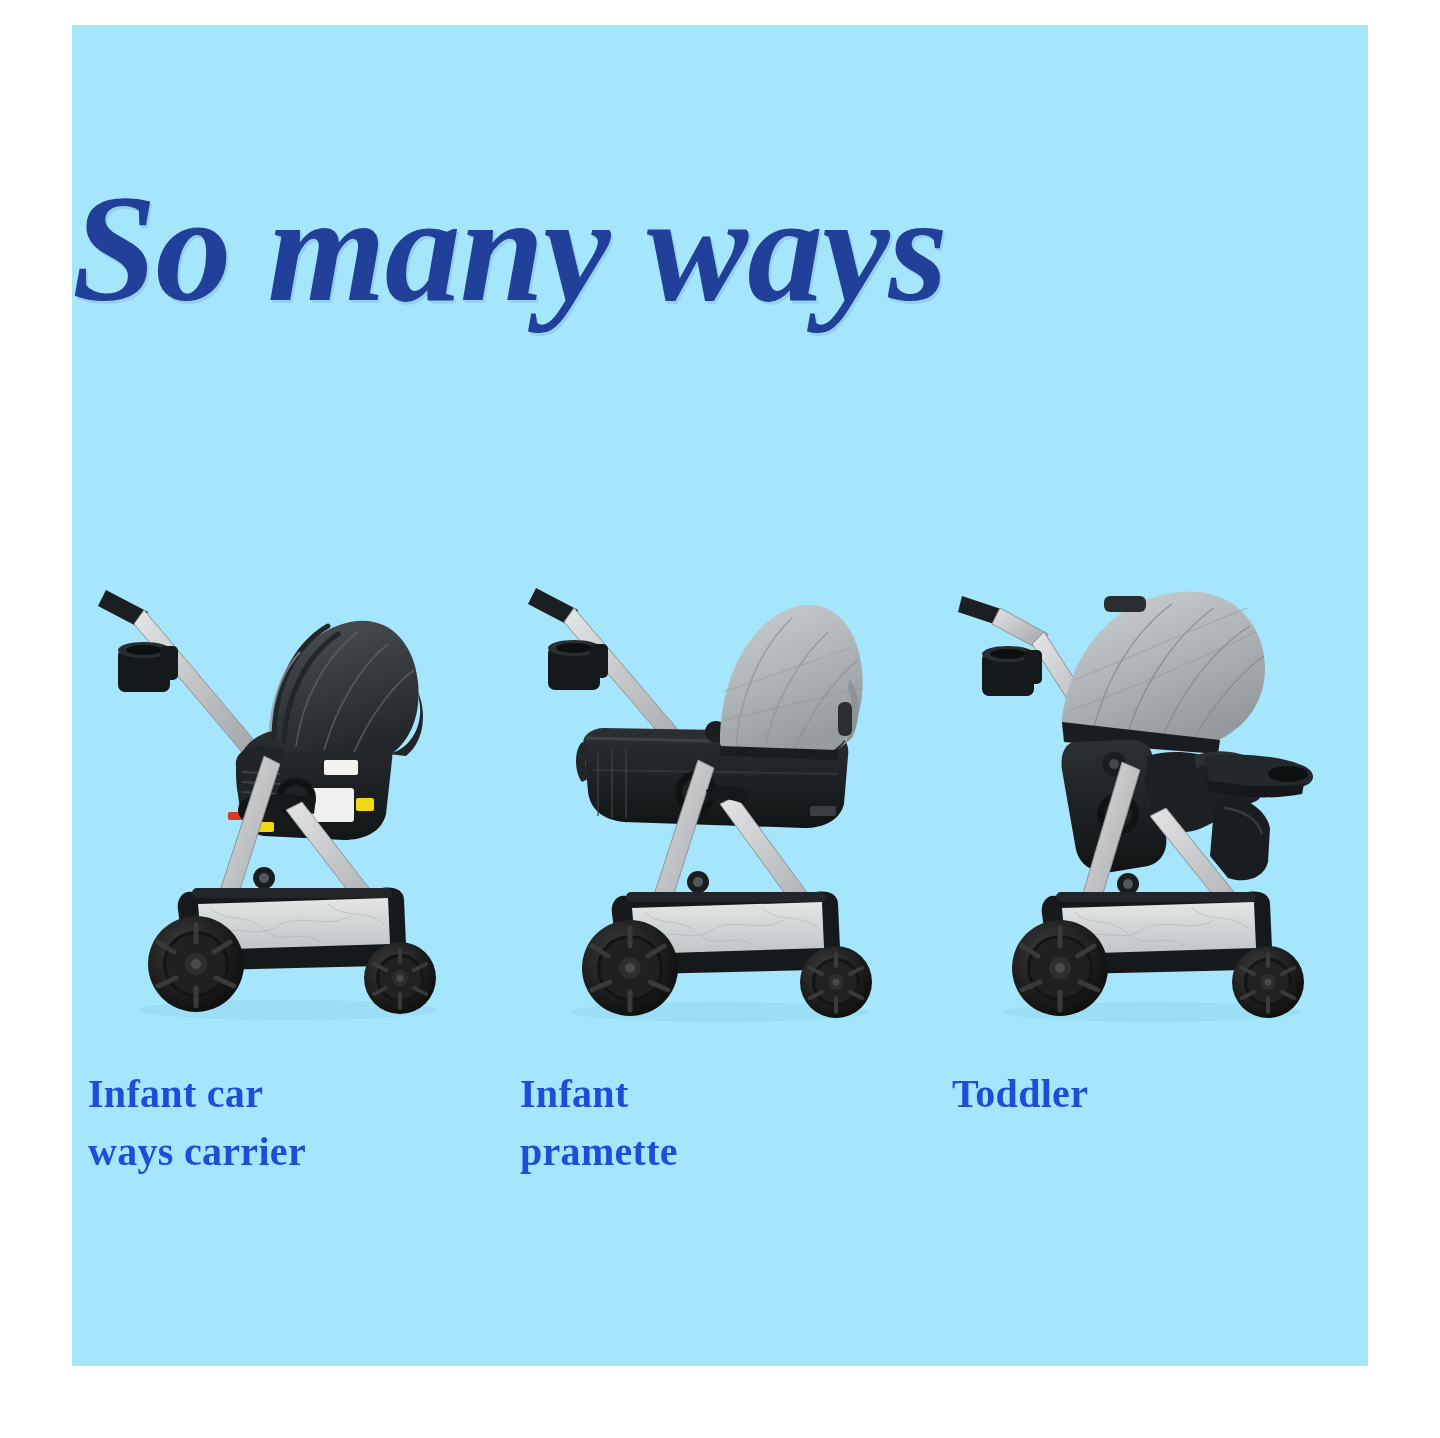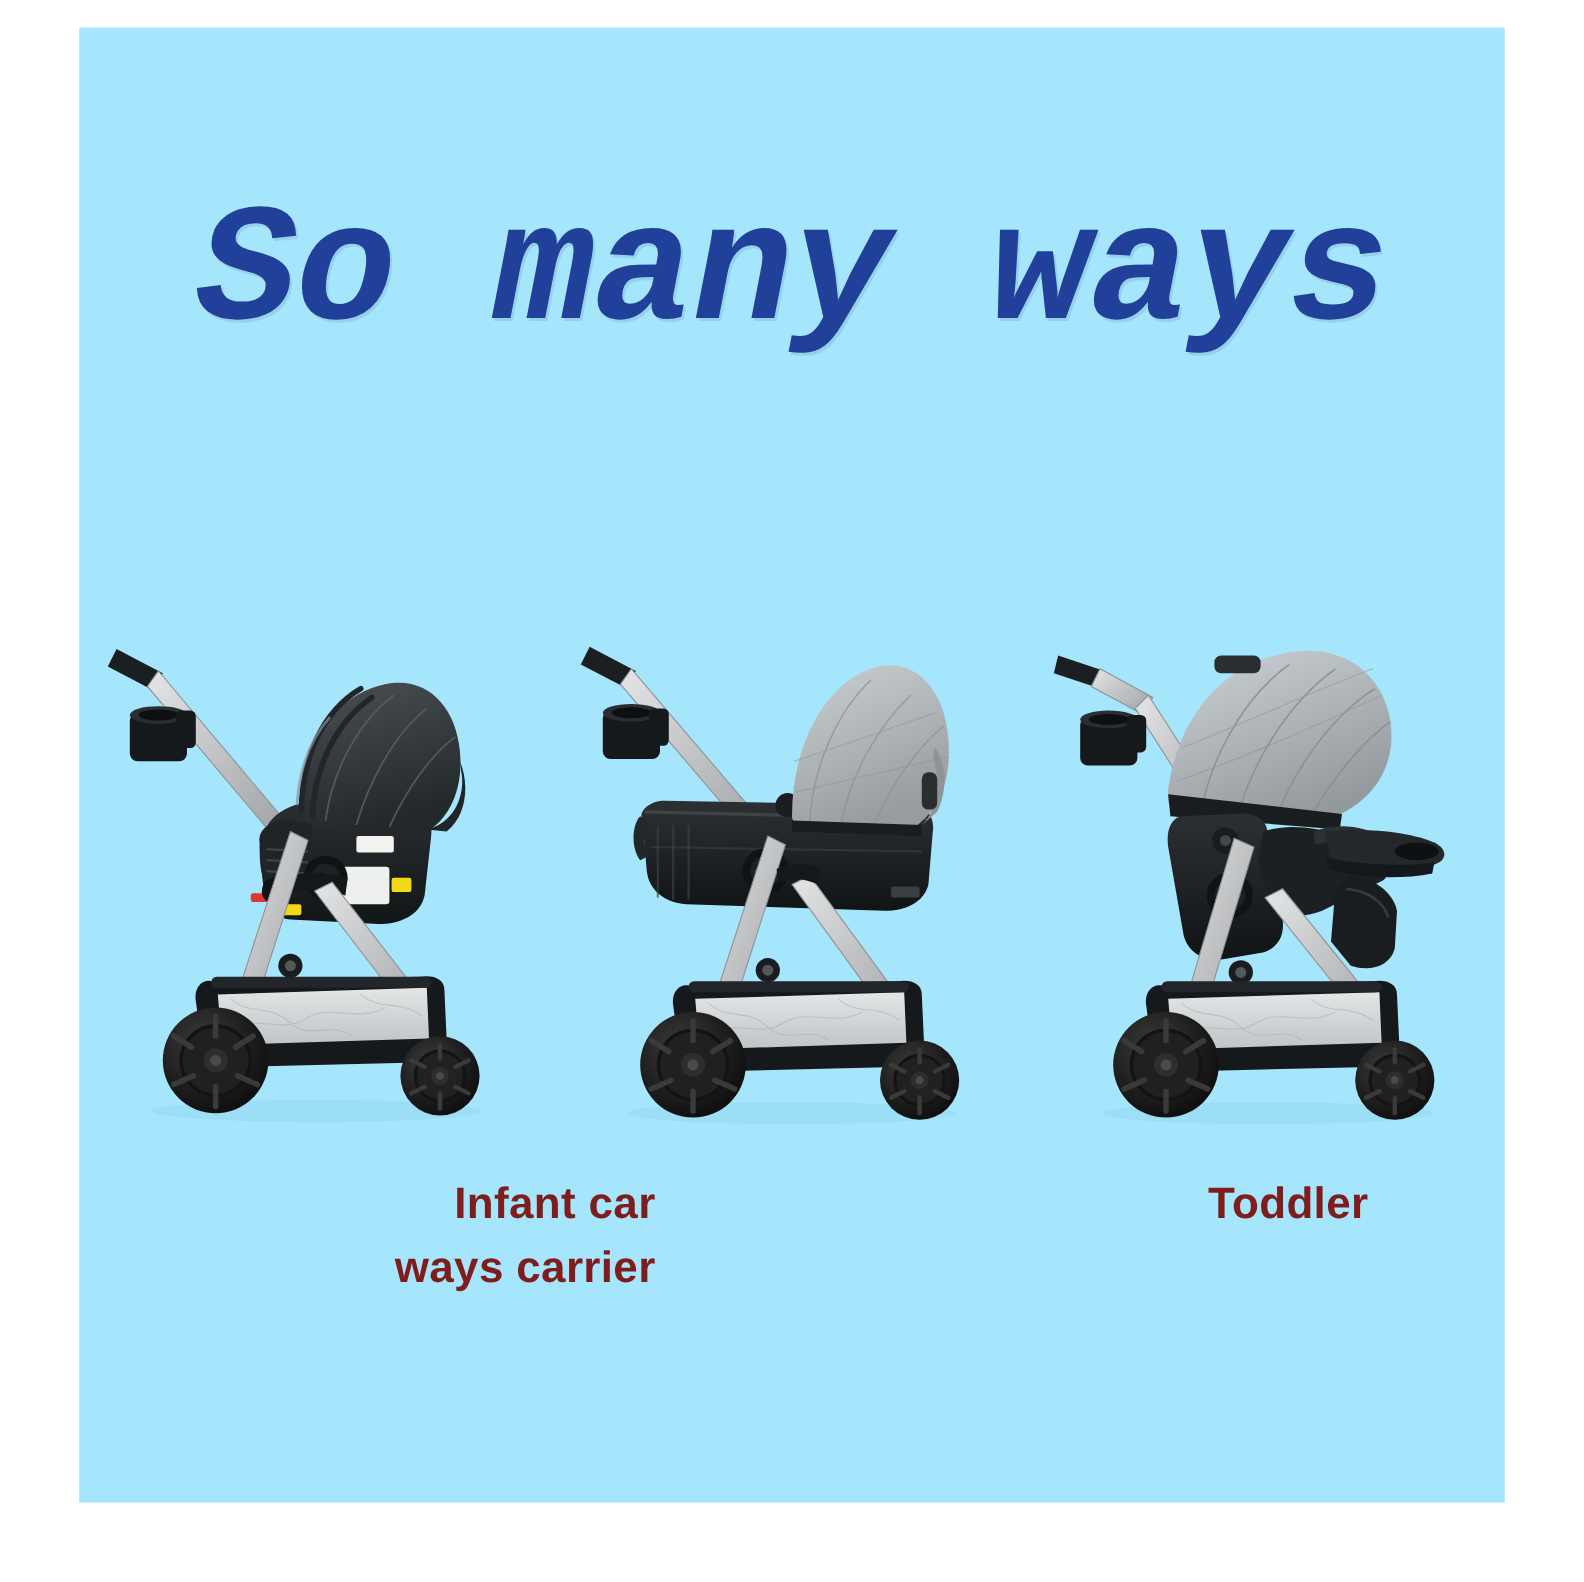--- a/index.html
+++ b/index.html
@@ -16,23 +16,22 @@
     left:72px;top:25px;
     width:1296px;height:1341px;
     background:#a6e6fc;
     overflow:hidden;
   }
 
   
   .headline{
     position:absolute;
     left:0;top:150px;width:1296px;
-    text-align:center;
     color:#21409a;
-    font-family:Liberation Mono, monospace;
+    font-family:Liberation Serif, serif;
     font-weight:bold;
     font-style:italic;
     font-size:152px;
     line-height:0.98;
     letter-spacing:-1px;
     text-shadow:2px 3px 0 rgba(120,170,205,.35);
   }
   .headline .l1{display:block;}
   .headline .l2{display:block;margin-top:6px;}
 
@@ -54,23 +53,23 @@
   
   .captions{
     position:absolute;
     left:0;top:1040px;
     width:1296px;
     display:flex;
     justify-content:space-around;
   }
   .cap{
     width:400px;
-    text-align:right;
-    color:#7f1d1d;
-    font-family:Liberation Sans, sans-serif;
+    text-align:left;
+    color:#1d4ed8;
+    font-family:Liberation Serif, serif;
     font-weight:bold;
     font-size:40px;
     line-height:1.45;
     letter-spacing:.3px;
   }
   .cap .l{display:block;}
 </style>
 </head>
 <body>
 
@@ -487,18 +486,22 @@
       </div>
 
     </div>
 
     <div class="captions">
       <div class="cap">
         <span class="l">Infant car</span>
         <span class="l">ways carrier</span>
       </div>
       <div class="cap">
+        <span class="l">Infant</span>
+        <span class="l">pramette</span>
+      </div>
+      <div class="cap">
         <span class="l">Toddler</span>
       </div>
     </div>
 
   </div>
 </div>
 
 </body></html>

